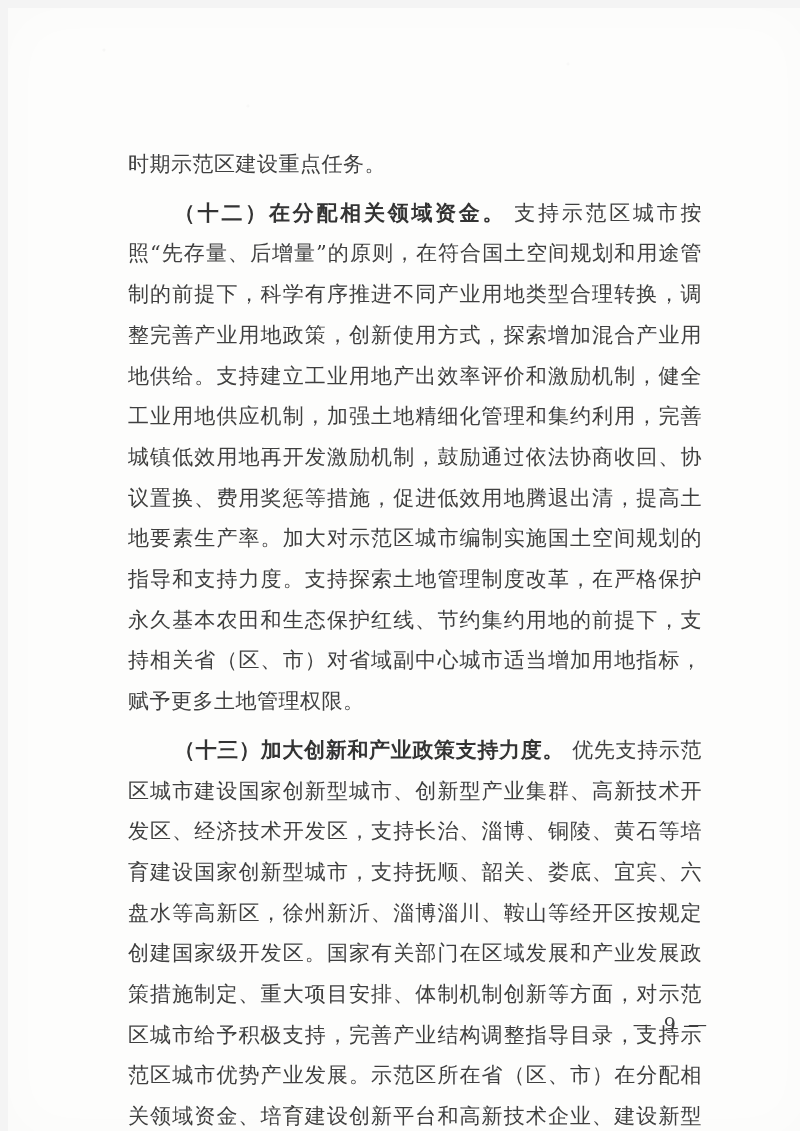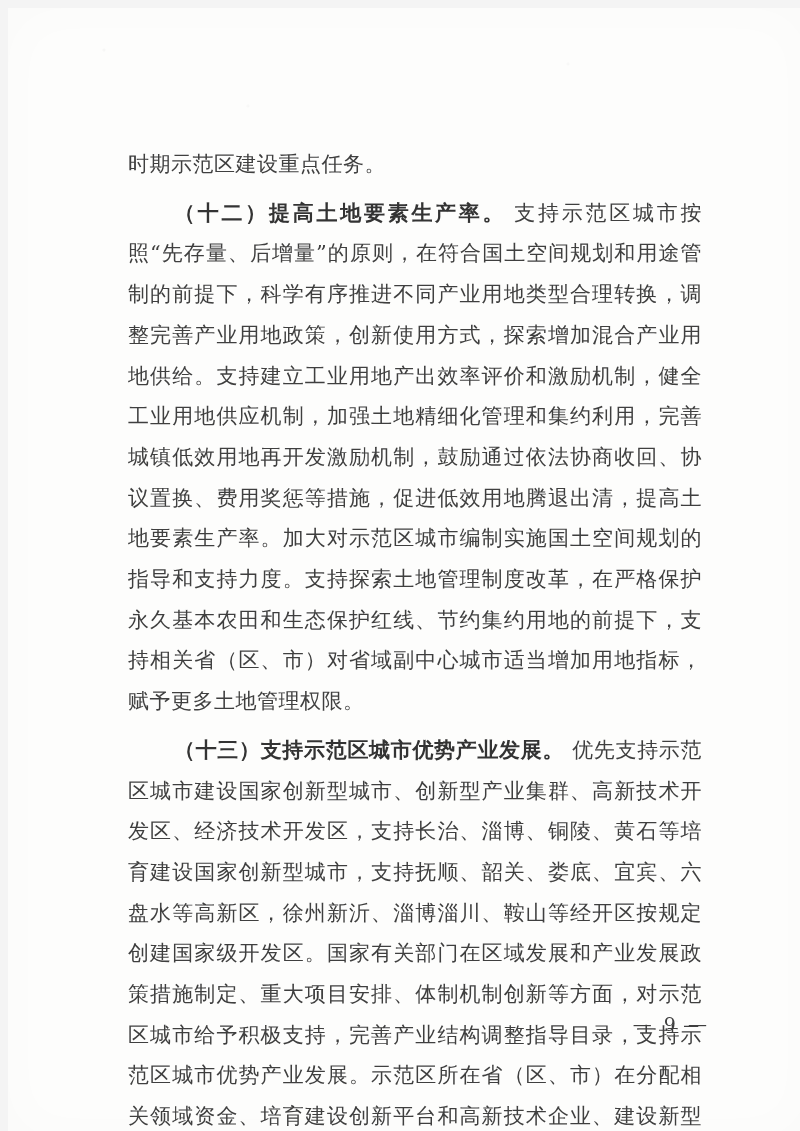--- a/index.html
+++ b/index.html
@@ -64,20 +64,20 @@
   }
 </style>
 </head>
 <body>
 
 <div class="page">
   <div class="content">
 
     <p class="para">时期示范区建设重点任务。</p>
 
-    <p class="para indented"><span class="heading">（十二）提高土地要素生产率。</span><span>支持示范区城市按照“先存量、后增量”的原则，在符合国土空间规划和用途管制的前提下，科学有序推进不同产业用地类型合理转换，调整完善产业用地政策，创新使用方式，探索增加混合产业用地供给。支持建立工业用地产出效率评价和激励机制，健全工业用地供应机制，加强土地精细化管理和集约利用，完善城镇低效用地再开发激励机制，鼓励通过依法协商收回、协议置换、费用奖惩等措施，促进低效用地腾退出清，提高土地要素生产率。加大对示范区城市编制实施国土空间规划的指导和支持力度。支持探索土地管理制度改革，在严格保护永久基本农田和生态保护红线、节约集约用地的前提下，支持相关省（区、市）对省域副中心城市适当增加用地指标，赋予更多土地管理权限。</span></p>
+    <p class="para indented"><span class="heading">（十二）在分配相关领域资金。</span><span>支持示范区城市按照“先存量、后增量”的原则，在符合国土空间规划和用途管制的前提下，科学有序推进不同产业用地类型合理转换，调整完善产业用地政策，创新使用方式，探索增加混合产业用地供给。支持建立工业用地产出效率评价和激励机制，健全工业用地供应机制，加强土地精细化管理和集约利用，完善城镇低效用地再开发激励机制，鼓励通过依法协商收回、协议置换、费用奖惩等措施，促进低效用地腾退出清，提高土地要素生产率。加大对示范区城市编制实施国土空间规划的指导和支持力度。支持探索土地管理制度改革，在严格保护永久基本农田和生态保护红线、节约集约用地的前提下，支持相关省（区、市）对省域副中心城市适当增加用地指标，赋予更多土地管理权限。</span></p>
 
-    <p class="para indented"><span class="heading">（十三）支持示范区城市优势产业发展。</span><span>优先支持示范区城市建设国家创新型城市、创新型产业集群、高新技术开发区、经济技术开发区，支持长治、淄博、铜陵、黄石等培育建设国家创新型城市，支持抚顺、韶关、娄底、宜宾、六盘水等高新区，徐州新沂、淄博淄川、鞍山等经开区按规定创建国家级开发区。国家有关部门在区域发展和产业发展政策措施制定、重大项目安排、体制机制创新等方面，对示范区城市给予积极支持，完善产业结构调整指导目录，支持示范区城市优势产业发展。示范区所在省（区、市）在分配相关领域资金、培育建设创新平台和高新技术企业、建设新型工</span></p>
+    <p class="para indented"><span class="heading">（十三）加大创新和产业政策支持力度。</span><span>优先支持示范区城市建设国家创新型城市、创新型产业集群、高新技术开发区、经济技术开发区，支持长治、淄博、铜陵、黄石等培育建设国家创新型城市，支持抚顺、韶关、娄底、宜宾、六盘水等高新区，徐州新沂、淄博淄川、鞍山等经开区按规定创建国家级开发区。国家有关部门在区域发展和产业发展政策措施制定、重大项目安排、体制机制创新等方面，对示范区城市给予积极支持，完善产业结构调整指导目录，支持示范区城市优势产业发展。示范区所在省（区、市）在分配相关领域资金、培育建设创新平台和高新技术企业、建设新型工</span></p>
 
   </div>
 
   <div class="page-number">— 9 —</div>
 </div>
 
 </body></html>

